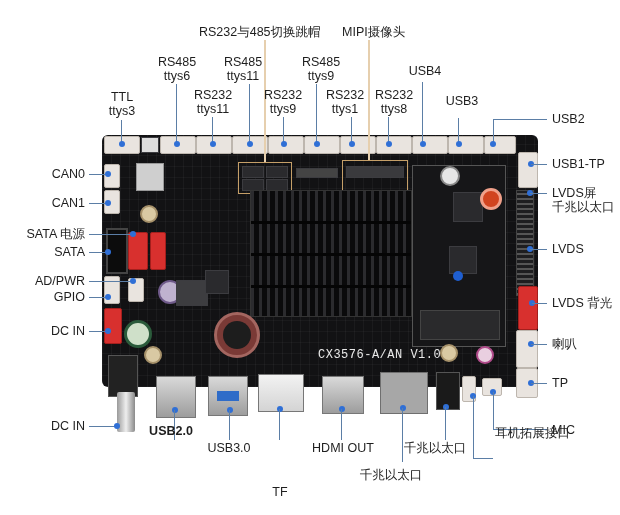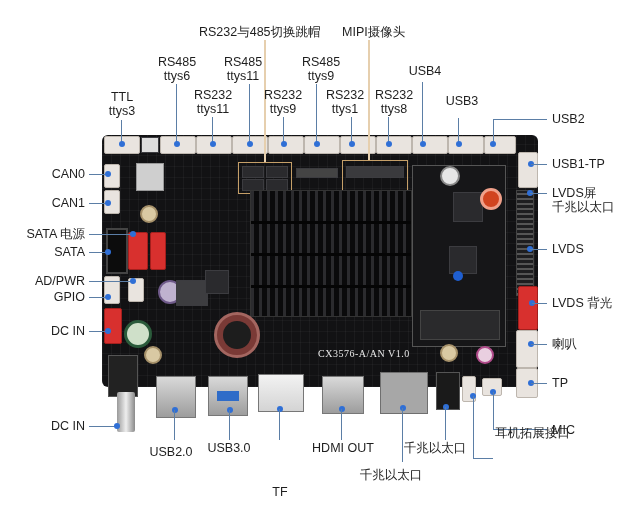--- a/index.html
+++ b/index.html
@@ -30,21 +30,21 @@
   .msata { position:absolute; left:420px; top:310px; width:78px; height:28px; background:#2a2a2c; border:1px solid #444; }
   .chip { position:absolute; background:#2a2a2d; border:1px solid #3c3c40; }
   .chip.wifi { background:#cfcfcf; border-color:#999; }
   .cap { position:absolute; border-radius:50%; }
   .port { position:absolute; background:linear-gradient(#d9d9d9,#9d9d9d); border:1px solid #777; }
   .port.usb3 .tongue { position:absolute; left:8px; right:8px; top:14px; height:10px; background:#2f6cc8; }
   .rj45 { position:absolute; background:#a7a7a7; border:1px solid #6f6f6f; }
   .battery { position:absolute; left:214px; top:312px; width:40px; height:40px; border-radius:50%;
              background:#7a3a36; border:3px solid #a46660; }
   .battery .inner { position:absolute; inset:6px; border-radius:50%; background:#1d1d1d; }
-  .silk { position:absolute; left:318px; top:348px; font-size:10px; color:#e8e8e8; font-family:Liberation Serif, serif; letter-spacing:0.5px; }
+  .silk { position:absolute; left:318px; top:348px; font-size:12px; color:#e8e8e8; font-family:Liberation Mono, monospace; letter-spacing:0.5px; }
   .tan-box { position:absolute; border:1px solid #c59f68; }
   .dcjack { position:absolute; left:108px; top:355px; width:28px; height:40px; background:#222; border:1px solid #555; }
   .dcbarrel { position:absolute; left:117px; top:392px; width:18px; height:40px;
               background:linear-gradient(90deg,#9a9a9a,#eeeeee,#8a8a8a); border-radius:2px; }
 </style>
 </head>
 <body>
 
 <div class="board">
   <div class="pcb-pattern"></div>
@@ -251,21 +251,21 @@
 <div class="lbl r" style="right:535px;top:324px;">DC IN</div>
 <div class="line" style="left:89px;top:331px;width:19px;height:1px;"></div>
 <div class="dot" style="left:108px;top:331px;"></div>
 
 <div class="lbl r" style="right:535px;top:419px;">DC IN</div>
 <div class="line" style="left:89px;top:426px;width:28px;height:1px;"></div>
 <div class="dot" style="left:117px;top:426px;"></div>
 
 <div class="dot" style="left:175px;top:410px;"></div>
 <div class="line" style="left:174px;top:410px;width:1px;height:30px;"></div>
-<div class="lbl c" style="left:171px;top:445px;">USB2.0</div>
+<div class="lbl c" style="left:171px;top:424px;font-weight:bold;">USB2.0</div>
 
 <div class="dot" style="left:230px;top:410px;"></div>
 <div class="line" style="left:229px;top:410px;width:1px;height:30px;"></div>
 <div class="lbl c" style="left:229px;top:441px;">USB3.0</div>
 
 <div class="dot" style="left:280px;top:409px;"></div>
 <div class="line" style="left:279px;top:409px;width:1px;height:31px;"></div>
 <div class="lbl c" style="left:280px;top:441px;margin-top:44px;">TF</div>
 
 <div class="dot" style="left:342px;top:409px;"></div>

